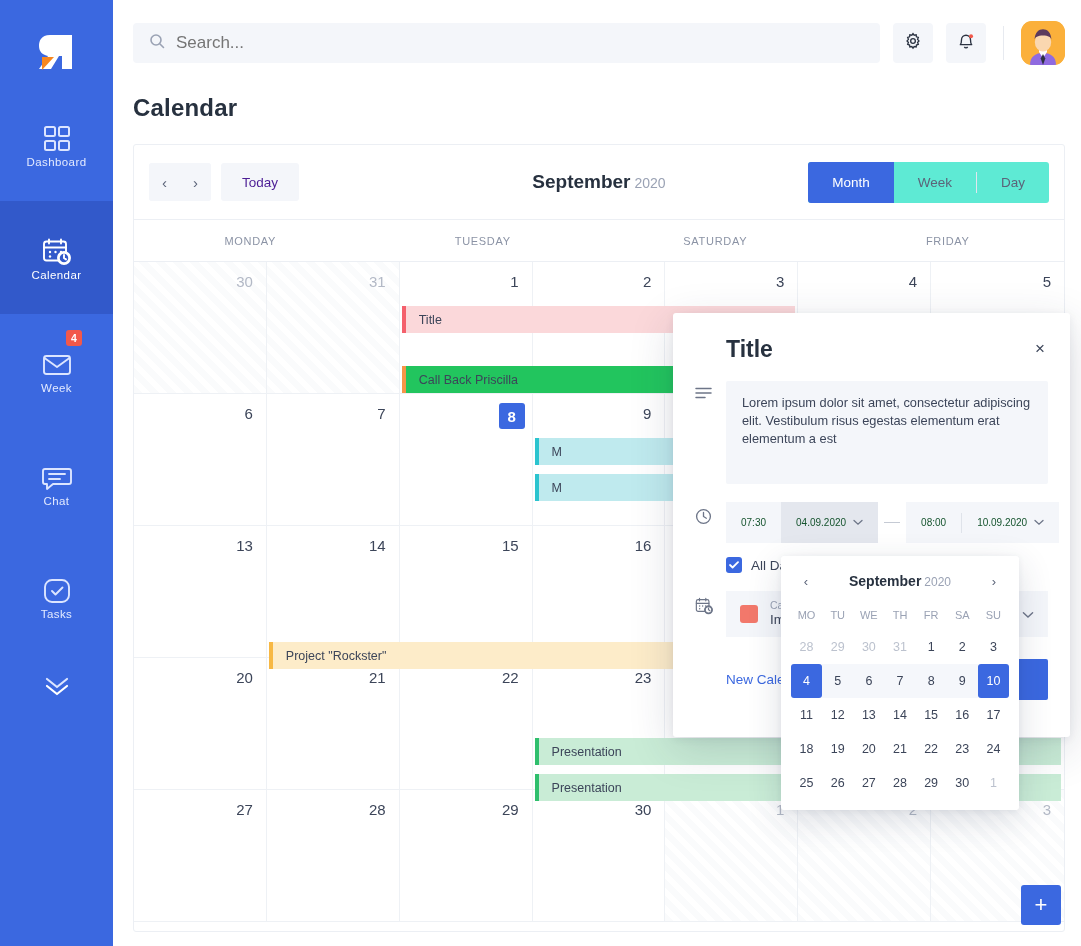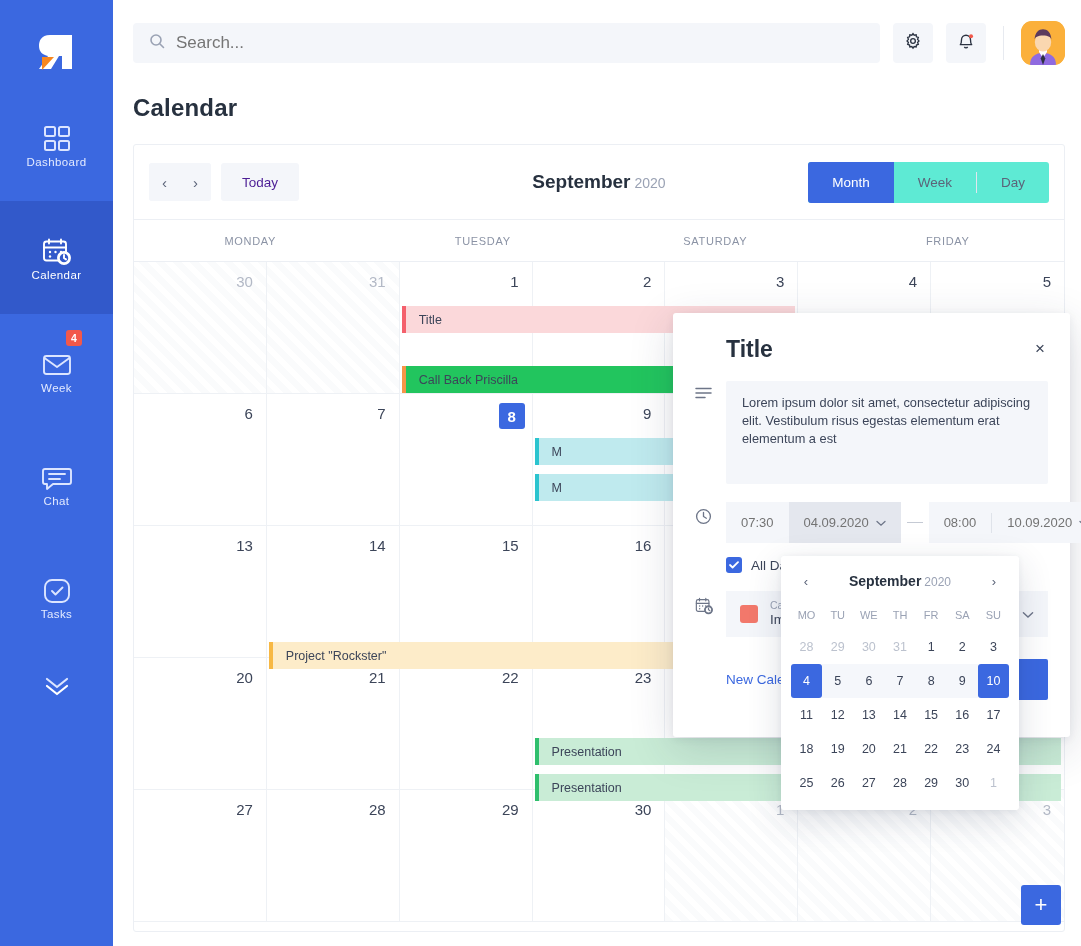--- a/index.html
+++ b/index.html
@@ -148,21 +148,21 @@
   .row { display:flex; padding: 0 22px 0 22px; margin-top: 18px; }
   .row-icon { width: 31px; flex: 0 0 31px; display:flex; justify-content:flex-start; padding-top: 6px; color:#6d7588;}
   .desc-area {
     flex:1; background:#f4f6fa; border:0; resize:none; border-radius:2px;
     padding: 13px 16px; font-family:"Liberation Sans", sans-serif;
     font-size: 12.8px; line-height: 18px; color:#3c4559; height: 103px; outline:none;
   }
   .time-row { display:flex; align-items:center; background:transparent; flex:1; height: 41px; }
   .tfield {
     height:41px; background:#f4f6fa; display:flex; align-items:center; padding: 0 15px;
-    font-size: 13px; color:#737373; cursor:pointer; gap:7px;
+    font-size: 10px; color:#14532d; cursor:pointer; gap:7px;
   }
   .tfield.active { background:#e4e7ee; }
   .dash { width: 16px; height:1px; background:#c5cad4; margin: 0 6px; }
   .tsep { width:1px; height: 20px; background:#dfe3ea; }
   .allday { display:flex; align-items:center; gap:9px; padding: 0 0 0 53px; margin-top: 14px; }
   .cb {
     width:16px;height:16px;border-radius:3px;background:#3b68e0;color:#fff;
     display:flex;align-items:center;justify-content:center;font-size:10px; cursor:pointer;
   }
   .allday-lbl { font-size:13.5px; color:#3c4559; }

